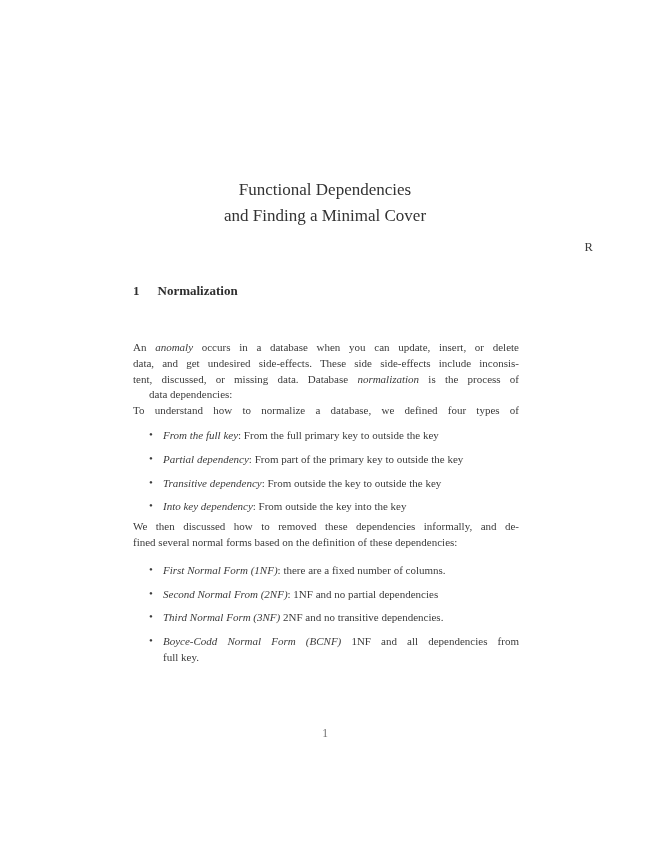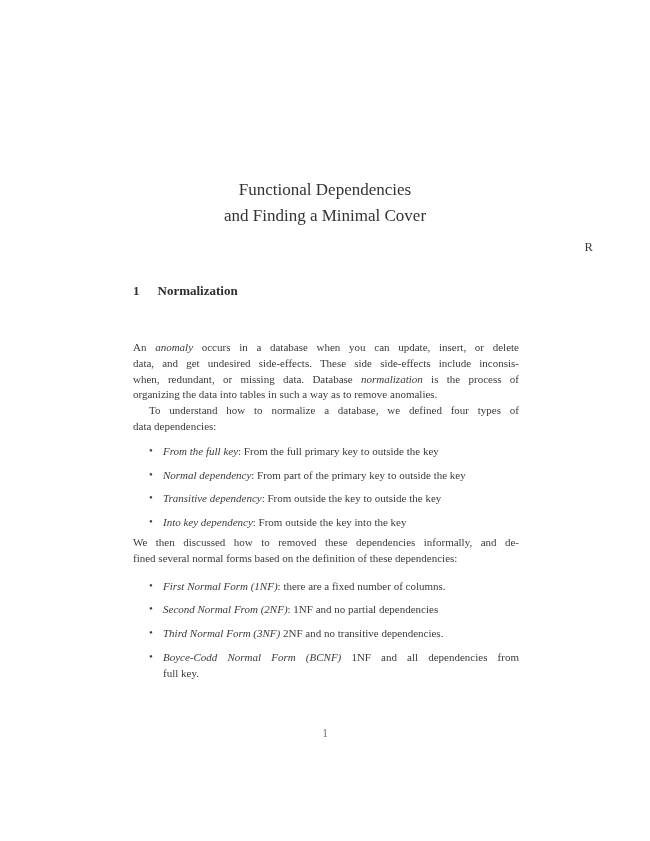--- a/index.html
+++ b/index.html
@@ -50,38 +50,37 @@
   </div>
 
   <div class="author">Robert Soulé</div>
 
   <div class="section-heading"><span class="sec-num">1</span><span>Normalization</span></div>
 
   <div class="body">
     <div class="para">
         <div class="line jl"><span>An </span><span class="i">anomaly</span><span> occurs in a database when you can update, insert, or delete</span></div>
         <div class="line jl"><span>data, and get undesired side-effects. These side side-effects include inconsis-</span></div>
-        <div class="line jl"><span>when, redundant, or missing data. Database </span><span class="i">normalization</span><span> is the process of</span></div>
-        <div class="line last"><span>organizing the data into tables in such a way as to remove anomalies.</span></div>
+        <div class="line jl"><span>tent, discussed, or missing data. Database </span><span class="i">normalization</span><span> is the process of</span></div>
       </div>
     <div class="para indent-first">
+        <div class="line last"><span>data dependencies:</span></div>
         <div class="line jl"><span>To understand how to normalize a database, we defined four types of</span></div>
-        <div class="line last"><span>data dependencies:</span></div>
       </div>
     <div class="list list-a">
         <div class="item">
           <span class="bullet">•</span>
           <div class="item-content">
             <div class="line last"><span class="i">From the full key</span><span>: From the full primary key to outside the key</span></div>
           </div>
         </div>
         <div class="item">
           <span class="bullet">•</span>
           <div class="item-content">
-            <div class="line last"><span class="i">Normal dependency</span><span>: From part of the primary key to outside the key</span></div>
+            <div class="line last"><span class="i">Partial dependency</span><span>: From part of the primary key to outside the key</span></div>
           </div>
         </div>
         <div class="item">
           <span class="bullet">•</span>
           <div class="item-content">
             <div class="line last"><span class="i">Transitive dependency</span><span>: From outside the key to outside the key</span></div>
           </div>
         </div>
         <div class="item">
           <span class="bullet">•</span>

